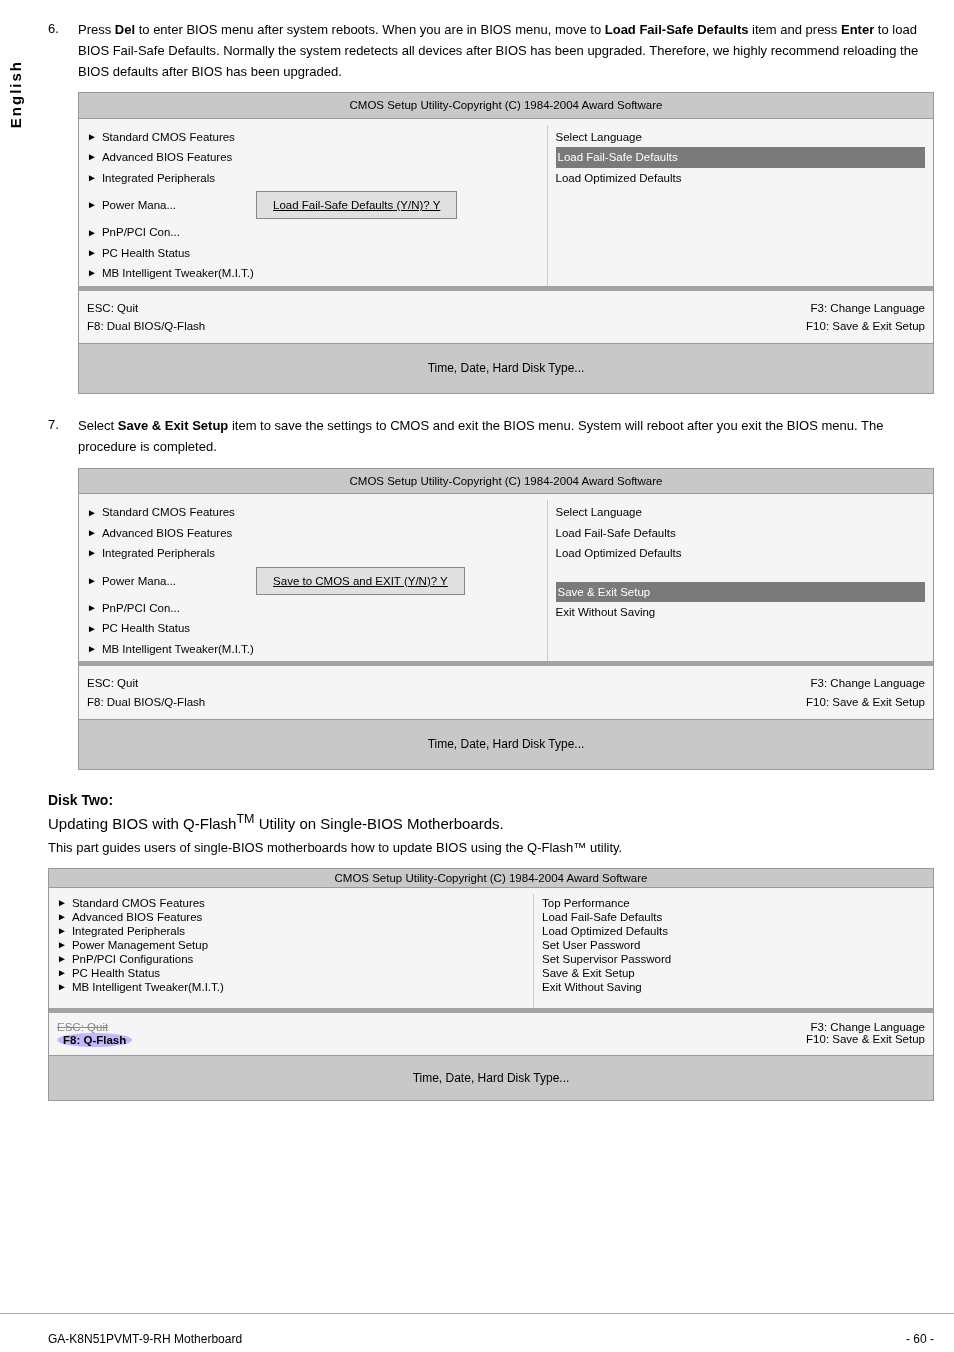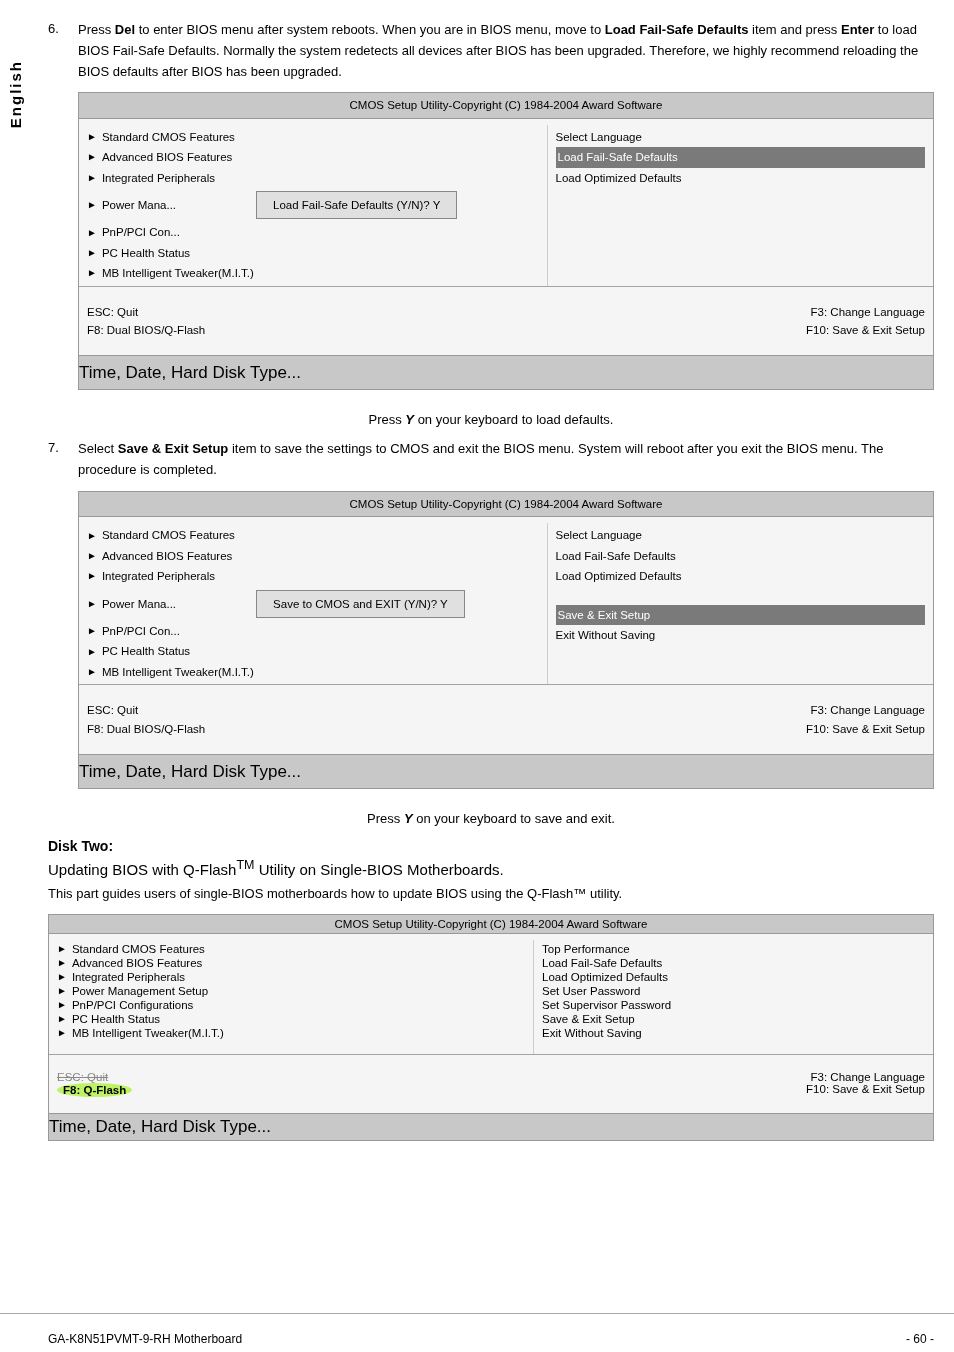--- a/index.html
+++ b/index.html
@@ -100,31 +100,32 @@
     .bios-right-item {
       padding: 1px 0;
       font-size: 11.5px;
     }
     .bios-right-item.highlighted {
       background: #7a7a7a;
       color: #fff;
       padding-left: 2px;
     }
     .bios-footer {
-      border-top: 1px solid #a3a3a3;
-      display: flex;
-      padding: 16px 8px;
+      border-top: 5px solid #a3a3a3;
+      display: flex;
+      padding: 8px 8px;
       font-size: 11.5px;
     }
     .bios-footer-left { flex: 1; }
     .bios-footer-right { flex: 1; text-align: right; }
     .bios-bottom-bar {
       background: #c8c8c8;
-      padding: 3px 0;
-      font-size: 17px;
+      text-align: center;
+      padding: 15px 0;
+      font-size: 12px;
       border-top: 1px solid #999;
     }
 
     .caption-text {
       text-align: center;
       font-size: 13px;
       margin: 6px 0 12px 0;
     }
     .caption-text b { font-weight: bold; font-style: italic; }
 
@@ -141,21 +142,21 @@
     }
     .part-desc {
       font-size: 13px;
       margin-bottom: 8px;
       line-height: 1.5;
     }
 
     
     .f8-highlight {
       display: inline-block;
-      background: #bef264;
+      background: #c4b5fd;
       border-radius: 50%;
       padding: 1px 6px;
       font-weight: bold;
       font-size: 11.5px;
     }
 
     .footer-bar {
       border-top: 1px solid #aaa;
       display: flex;
       justify-content: space-between;
@@ -173,20 +174,21 @@
     }
     .dialog-popup {
       background: #e0e0e0;
       border: 1px solid #888;
       padding: 4px 16px;
       font-size: 11.5px;
       display: inline-block;
       margin-left: 80px;
       margin-top: 2px;
       margin-bottom: 2px;
+      text-decoration: underline;
     }
   </style>
 </head>
 <body>
 
 <div class="sidebar">
   <span class="sidebar-label">English</span>
 </div>
 
 <div class="main-content">
@@ -247,23 +249,20 @@
             <div>F3: Change Language</div>
             <div>F10: Save &amp; Exit Setup</div>
           </div>
         </div>
         <div class="bios-bottom-bar">Time, Date, Hard Disk Type...</div>
       </div>
 
     </div>
   </div>
 
-  <div class="caption-text">
-    Press <b>Y</b> on your keyboard to load defaults.
-  </div>
 
   <div class="step-block">
     <div class="step-num">7.</div>
     <div class="step-text">
       Select <b>Save &amp; Exit Setup</b> item to save the settings to CMOS and exit the BIOS menu. System will reboot after you exit the BIOS menu. The procedure is completed.
 
       
       <div class="bios-box">
         <div class="bios-title">CMOS Setup Utility-Copyright (C) 1984-2004 Award Software</div>
         <div class="bios-body">
@@ -316,23 +315,20 @@
             <div>F3: Change Language</div>
             <div>F10: Save &amp; Exit Setup</div>
           </div>
         </div>
         <div class="bios-bottom-bar">Time, Date, Hard Disk Type...</div>
       </div>
 
     </div>
   </div>
 
-  <div class="caption-text">
-    Press <b>Y</b> on your keyboard to save and exit.
-  </div>
 
   <div class="part-heading">Disk Two:</div>
   <div class="part-subheading">
     Updating BIOS with Q-Flash<sup>TM</sup> Utility on Single-BIOS Motherboards.
   </div>
   <div class="part-desc">
     This part guides users of single-BIOS motherboards how to update BIOS using the Q-Flash™ utility.
   </div>
 
   <div class="bios-box">

